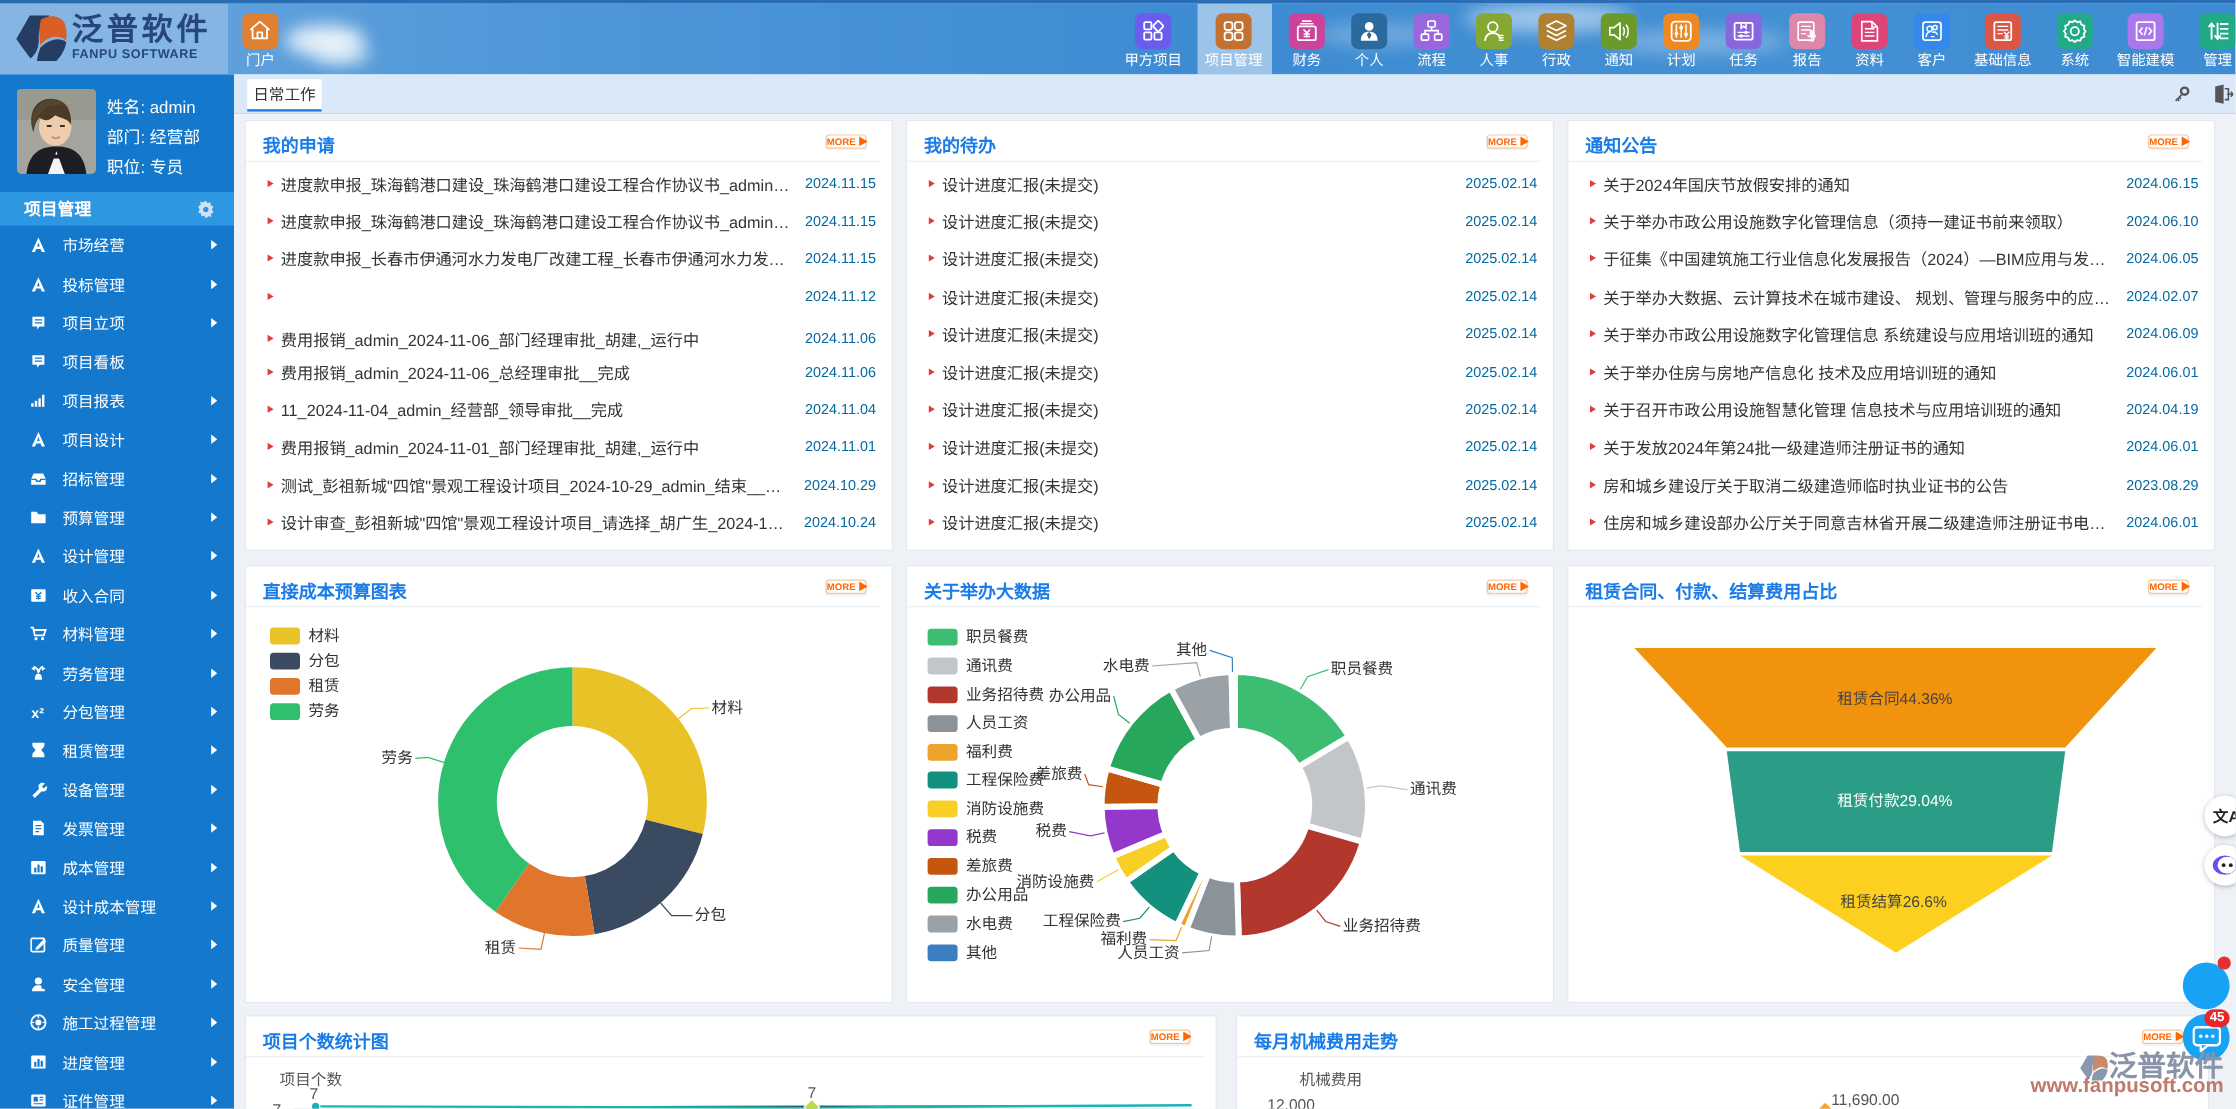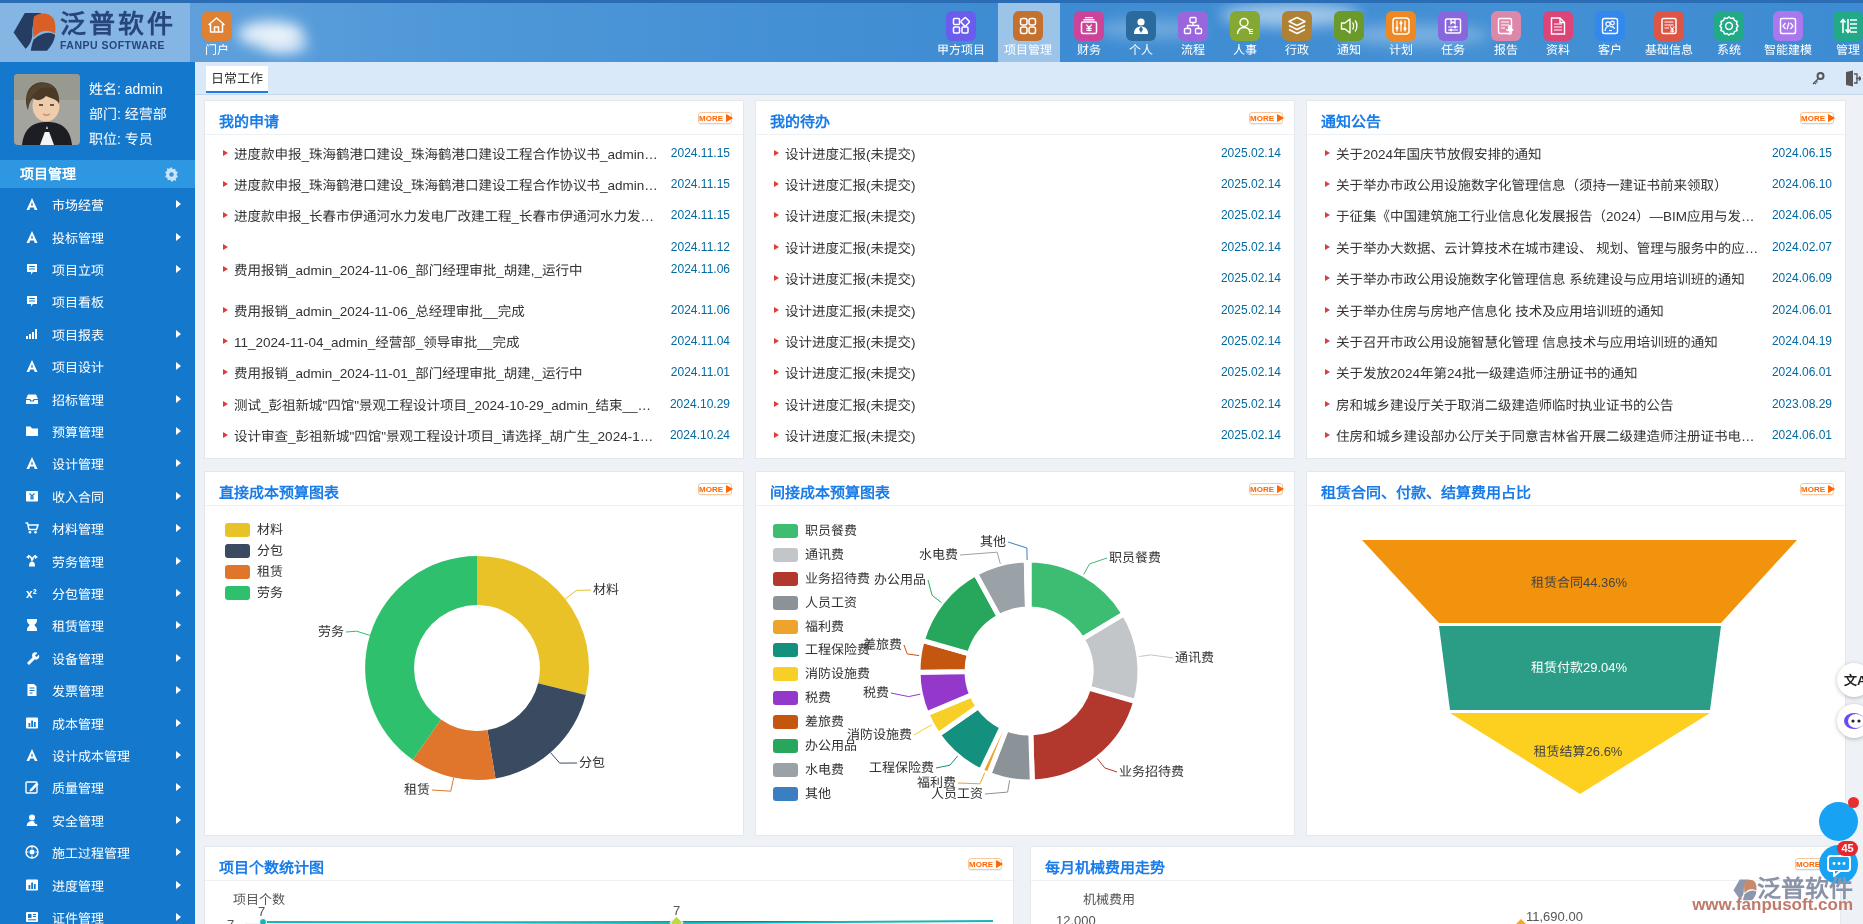--- a/index.html
+++ b/index.html
@@ -28,21 +28,21 @@
 .pline{position:absolute;left:89px;font-size:14px;color:#fff;}
 #mhead{position:absolute;left:0;top:98px;width:195px;height:28px;background:#2e97e2;line-height:28px;font-size:14px;font-weight:bold;padding-left:20px;}
 #mhead .gear{position:absolute;right:16px;top:7px;}
 .mi{position:absolute;left:0;width:195px;height:32.4px;font-size:13px;color:#fff;}
 .mi .mic{position:absolute;left:24px;top:50%;transform:translateY(-50%);width:16px;height:16px;display:flex;align-items:center;justify-content:center;}
 .mi .mtx{position:absolute;left:52px;top:50%;transform:translateY(-50%);white-space:nowrap;}
 .mi .arr{position:absolute;right:14px;top:50%;transform:translateY(-50%);width:0;height:0;border-left:5px solid #fff;border-top:4px solid transparent;border-bottom:4px solid transparent;}
 
 #main{position:absolute;left:195px;top:95px;width:1668px;height:829px;background:#eef1f5;}
 .panel{position:absolute;background:#fff;border:1px solid #e4e8ec;}
-.phead{position:absolute;left:0;top:0;right:0;height:34px;border-bottom:1px solid #eef1f4;}
+.phead{position:absolute;left:0;top:0;right:10px;height:34px;border-bottom:1px solid #eef1f4;}
 .ptitle{position:absolute;left:14px;top:9px;font-size:15px;font-weight:bold;color:#1a7ce8;}
 .more{position:absolute;right:11px;top:11px;width:34px;height:12px;border:1px solid #f5c9a0;border-radius:3px;background:#fff;color:#f60;font-size:8px;font-weight:bold;text-align:center;line-height:11px;white-space:nowrap;box-shadow:0 1px 1px rgba(0,0,0,.06);}
 .litem{position:absolute;left:0;width:100%;height:31.4px;}
 .litem .bu{position:absolute;left:18px;top:50%;transform:translateY(-50%);width:0;height:0;border-left:5px solid #e03c3c;border-top:3.5px solid transparent;border-bottom:3.5px solid transparent;}
 .litem .tx{position:absolute;left:29px;top:50%;transform:translateY(-50%);font-size:13.5px;color:#333;white-space:nowrap;max-width:424px;overflow:hidden;text-overflow:ellipsis;}
 .litem .dt{position:absolute;right:13px;top:50%;transform:translateY(-50%);font-size:12px;color:#0369a1;}
 .lg1{position:absolute;font-size:13px;color:#333;}
 .lg1 .sw{position:absolute;left:0;top:1px;width:25px;height:14px;border-radius:3px;}
 .lg1 .lt{position:absolute;left:32px;top:0;white-space:nowrap;line-height:16px;}
 
@@ -552,21 +552,21 @@
       </div>
       <div class="litem" style="top:98.8px;">
         <span class="bu"></span>
         <span class="tx">进度款申报_长春市伊通河水力发电厂改建工程_长春市伊通河水力发电...</span>
         <span class="dt">2024.11.15</span>
       </div>
       <div class="litem" style="top:130.2px;">
         <span class="bu"></span>
         <span class="dt">2024.11.12</span>
       </div>
-      <div class="litem" style="top:152px;">
+      <div class="litem" style="top:165px;">
         <span class="bu"></span>
         <span class="tx">费用报销_admin_2024-11-06_部门经理审批_胡建,_运行中</span>
         <span class="dt">2024.11.06</span>
       </div>
       <div class="litem" style="top:193.0px;">
         <span class="bu"></span>
         <span class="tx">费用报销_admin_2024-11-06_总经理审批__完成</span>
         <span class="dt">2024.11.06</span>
       </div>
       <div class="litem" style="top:224.4px;">
@@ -733,21 +733,21 @@
         <span class="sw" style="background:#e0762b;"></span>
         <span class="lt">租赁</span>
       </div>
       <div class="lg1" style="left:20px;top:113px;">
         <span class="sw" style="background:#2fc06e;"></span>
         <span class="lt">劳务</span>
       </div>
     </div>
 <div class="panel" style="left:560px;top:376px;width:540px;height:365px;">
       <div class="phead">
-        <span class="ptitle">间接成本预算图表</span>
+        <span class="ptitle">关于举办大数据</span>
         <div class="more">MORE ▶</div>
       </div>
       <div style="position:absolute;left:0;top:0;"><svg width="540" height="365" viewBox="0 0 540 365" font-family="Liberation Sans, sans-serif">
           <path d="M273.0 88.0A111 111 0 0 1 368.1 141.8L326.1 167.1A62 62 0 0 0 273.0 137.0Z" fill="#3dbd72" stroke="#fff" stroke-width="5" stroke-linejoin="round"></path>
           <path d="M368.1 141.8A111 111 0 0 1 379.7 229.6L332.6 216.1A62 62 0 0 0 326.1 167.1Z" fill="#c3c6c9" stroke="#fff" stroke-width="5" stroke-linejoin="round"></path>
           <path d="M379.7 229.6A111 111 0 0 1 276.3 310.0L274.8 261.0A62 62 0 0 0 332.6 216.1Z" fill="#b2382d" stroke="#fff" stroke-width="5" stroke-linejoin="round"></path>
           <path d="M276.3 310.0A111 111 0 0 1 232.7 302.4L250.5 256.8A62 62 0 0 0 274.8 261.0Z" fill="#8b9399" stroke="#fff" stroke-width="5" stroke-linejoin="round"></path>
           <path d="M232.7 302.4A111 111 0 0 1 224.9 299.0L246.1 254.9A62 62 0 0 0 250.5 256.8Z" fill="#eda32c" stroke="#fff" stroke-width="5" stroke-linejoin="round"></path>
           <path d="M224.9 299.0A111 111 0 0 1 182.1 262.7L222.2 234.6A62 62 0 0 0 246.1 254.9Z" fill="#13917e" stroke="#fff" stroke-width="5" stroke-linejoin="round"></path>
           <path d="M182.1 262.7A111 111 0 0 1 170.6 241.8L215.8 222.9A62 62 0 0 0 222.2 234.6Z" fill="#f8cf27" stroke="#fff" stroke-width="5" stroke-linejoin="round"></path>

